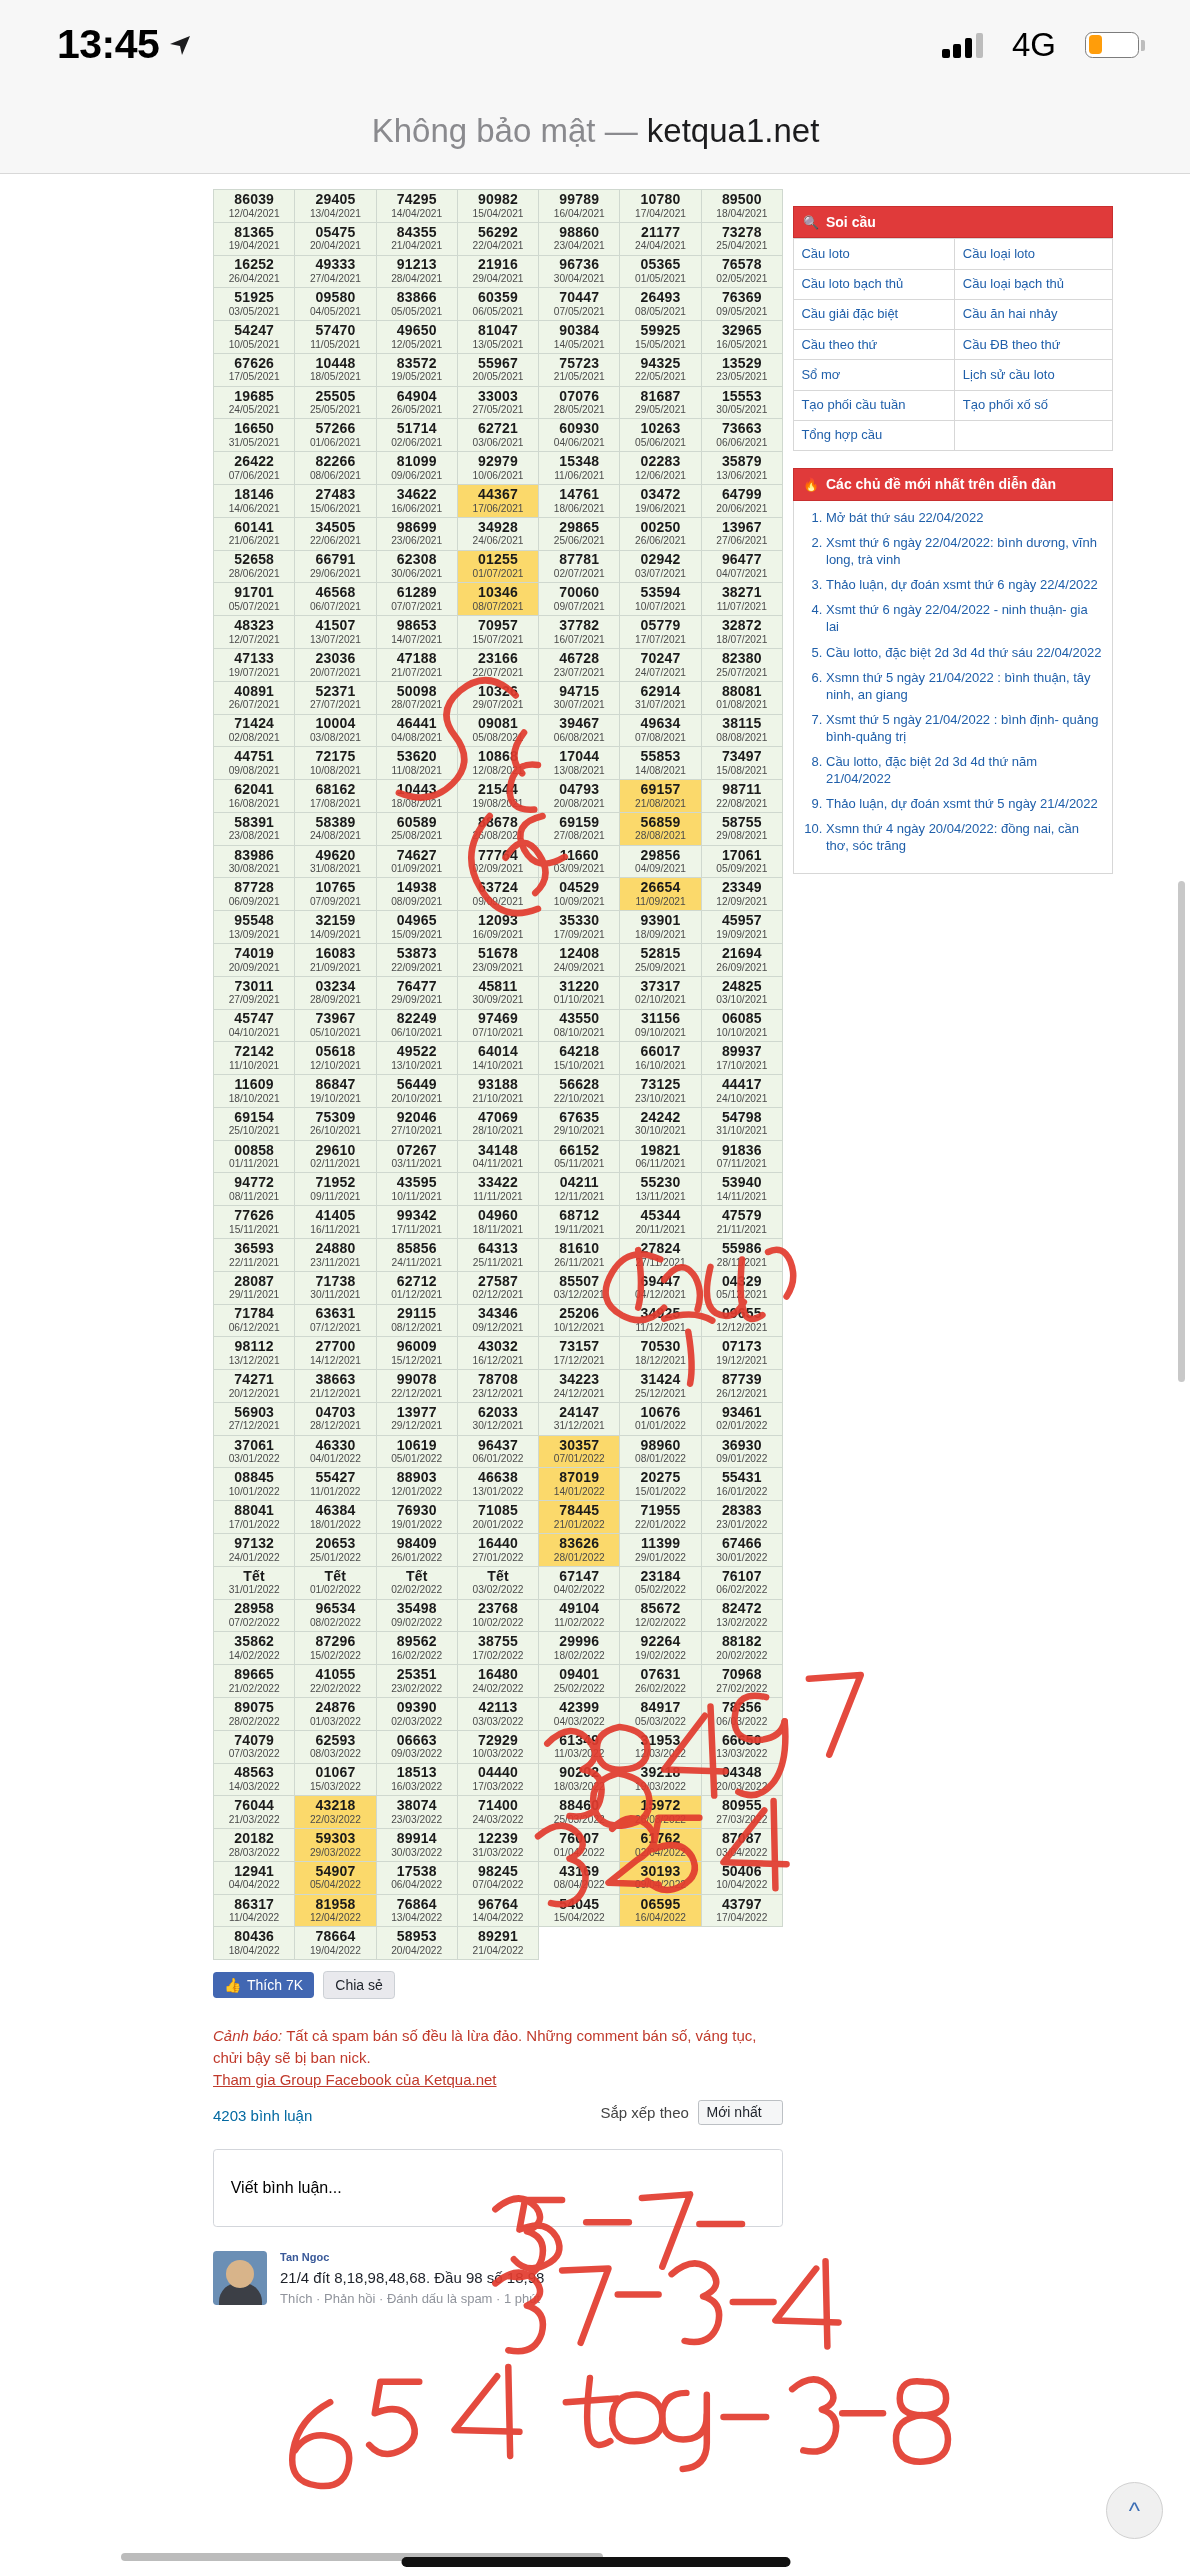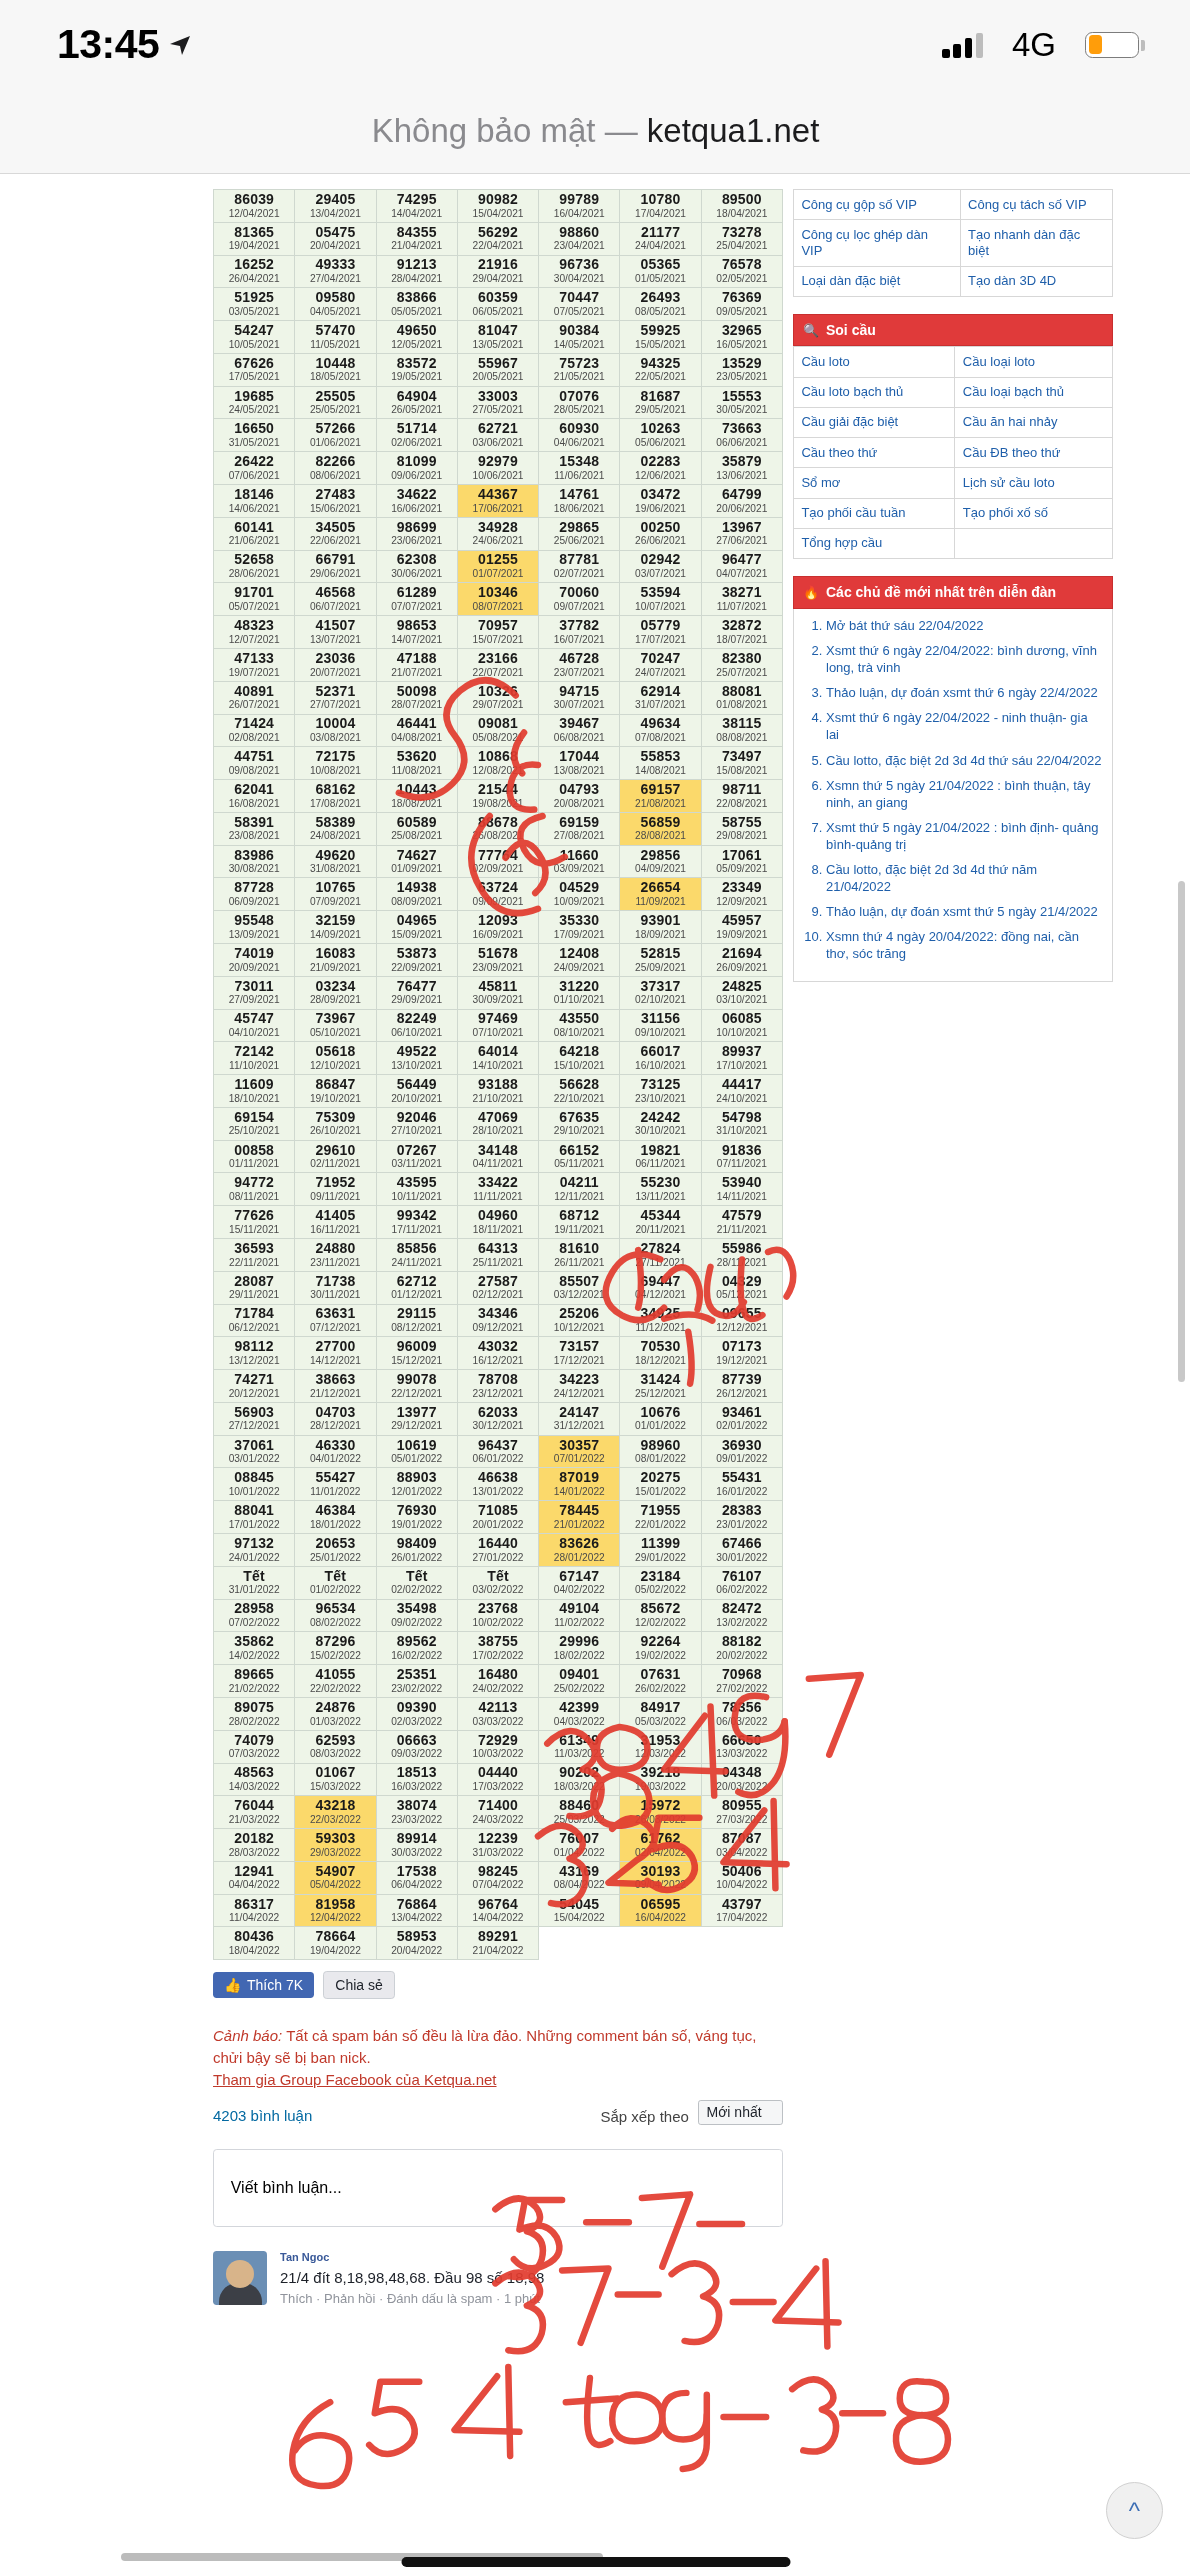--- a/index.html
+++ b/index.html
@@ -89,21 +89,21 @@
     background:#e9e9ed; color:#1d2129; font-size:14px; border-radius:3.7px;
     padding:4.6px 11px 5.6px; border:0.9px solid #ccd0d5;
   }
 
   .warning{
     margin-top:26px; font-size:15px; color:#c0392b; line-height:1.45;
   }
   .warning .lbl{ font-style:italic; }
   .warning a{ color:#c0392b; text-decoration:underline; }
   .cmtcount{ margin-top:16px; font-size:15px; color:#0369a1; }
-  .sortrow{ display:flex; align-items:flex-end; justify-content:flex-end; gap:9.3px; margin-top:-24px; }
+  .sortrow{ display:flex; align-items:center; justify-content:flex-end; gap:9.3px; margin-top:-24px; }
   .sortrow .lab{ font-size:15px; color:#444; }
   .sortsel{
     font-size:14px; border:0.9px solid #bcc0c4; background:#f5f6f7; border-radius:2.8px;
     padding:3.7px 20.4px 3.7px 7.4px; position:relative; color:#1d2129;
   }
   .cmtbox{
     margin-top:24px; border:0.9px solid #d3d6db; border-radius:3.7px;
     height:78px; display:flex; align-items:center; padding:0 16.7px;
     font-size:16px; color:#000000; background:#fff;
   }
@@ -1832,36 +1832,20 @@
         <div class="avatar"></div>
         <div>
           <div class="cmtname">Tan Ngoc</div>
           <div class="cmttext">21/4 đít 8,18,98,48,68. Đầu 98 số 18,98</div>
           <div class="cmtmeta">Thích · Phản hồi · Đánh dấu là spam · 1 phút</div>
         </div>
       </div>
     </div>
 
     <div class="side">
-      <table>
-          <tbody id="side-tools">
-            <tr>
-              <td>Công cụ gộp số VIP</td>
-              <td>Công cụ tách số VIP</td>
-            </tr>
-            <tr>
-              <td>Công cụ lọc ghép dàn VIP</td>
-              <td>Tạo nhanh dàn đặc biệt</td>
-            </tr>
-            <tr>
-              <td>Loại dàn đặc biệt</td>
-              <td>Tạo dàn 3D 4D</td>
-            </tr>
-          </tbody>
-        </table>
 
       <div class="sec-gap"></div>
 
       <div class="hd">
         <span class="ic">🔍</span>
         <span>Soi cầu</span>
       </div>
       <table>
           <tbody id="side-links">
             <tr>

